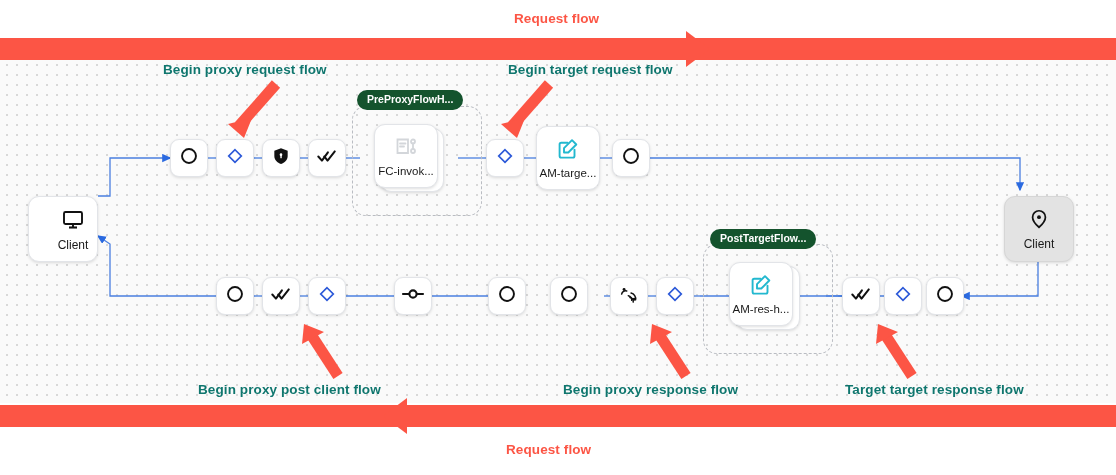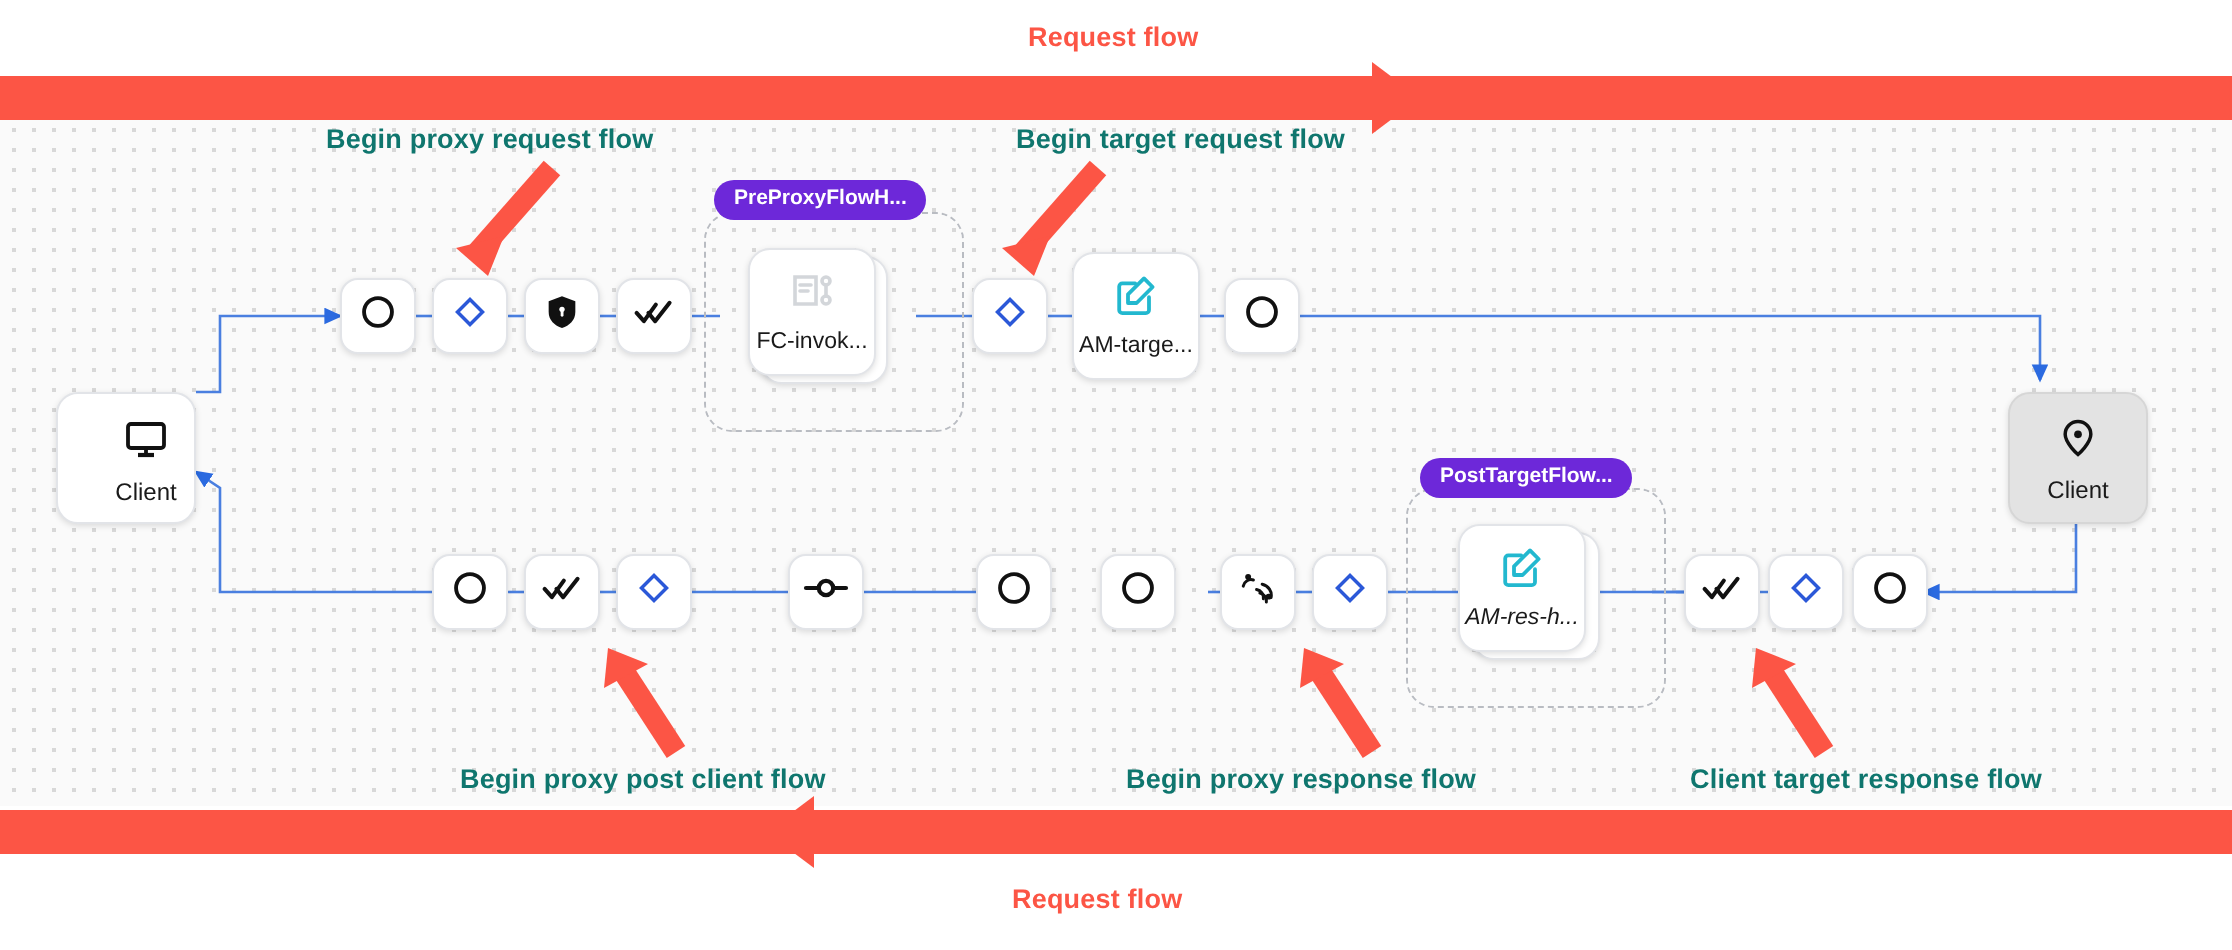--- a/index.html
+++ b/index.html
@@ -64,21 +64,21 @@
     box-shadow:0 1px 3px rgba(0,0,0,.13);
     width:64px;height:64px;
   }
 
   
   .group{
     position:absolute;box-sizing:border-box;
     border:1.4px dashed #b9bcc2;border-radius:14px;background:transparent;
   }
   .group-badge{
-    position:absolute;background:#6d28d9;color:#fff;border-radius:11px;
+    position:absolute;background:#14532d;color:#fff;border-radius:11px;
     font-size:10.5px;font-weight:bold;padding:3px 10px;white-space:nowrap;
     line-height:1.3;
   }
 
   
   #links{position:absolute;left:0;top:0;width:1116px;height:475px;pointer-events:none;}
   .ln{stroke:#4a7fe0;stroke-width:1.3;fill:none;}
   .lnh{stroke:#4a7fe0;stroke-width:1.3;fill:none;}
 </style>
 </head>
@@ -315,21 +315,21 @@
     <span>
       <svg width="22" height="22" viewBox="0 0 24 24">
           <circle cx="12" cy="12" r="7.6" fill="none" stroke="#111" stroke-width="2.1"></circle>
         </svg>
     </span>
   </div>
 
   <div class="group" style="left:703px;top:244px;width:130px;height:110px;"></div>
   <div class="group-badge" style="left:710px;top:229px;">PostTargetFlow...</div>
   <div class="stacked" style="left:736px;top:266px;"></div>
-  <div class="node policy" style="left:729px;top:262px;font-style:italic;">
+  <div class="node policy" style="left:729px;top:262px;">
     <span>
       <svg width="24" height="24" viewBox="0 0 24 24" fill="none" stroke="#22b8cf" stroke-width="1.9" stroke-linecap="round" stroke-linejoin="round">
         <path d="M18.5 12.6 V19 a1.6 1.6 0 0 1-1.6 1.6 H5.2 A1.6 1.6 0 0 1 3.6 19 V7.3 a1.6 1.6 0 0 1 1.6-1.6 h6.4"></path>
         <path d="M16 3.2 l4.3 4.3 -8 8 H8 v-4.3 z"></path>
       </svg>
     </span>
     <span class="node-label">AM-res-h...</span>
   </div>
 
   <div class="annot" style="left:163px;top:62px;">Begin proxy request flow</div>
@@ -342,31 +342,31 @@
     <line x1="54" y1="4" x2="17" y2="46" stroke="#fc5545" stroke-width="11" stroke-linecap="butt"></line>
     <path d="M22,58 L6,44 L30,38 Z" fill="#fc5545"></path>
   </svg>
 
   <div class="annot" style="left:508px;top:62px;">Begin target request flow</div>
   <svg class="arrow-svg" style="left:495px;top:80px;" width="72" height="62">
     <line x1="54" y1="4" x2="17" y2="46" stroke="#fc5545" stroke-width="11" stroke-linecap="butt"></line>
     <path d="M22,58 L6,44 L30,38 Z" fill="#fc5545"></path>
   </svg>
 
-  <div class="annot" style="left:198px;top:382px;margin-left:32px;">Begin proxy post client flow</div>
+  <div class="annot" style="left:198px;top:382px;">Begin proxy post client flow</div>
   <svg class="arrow-svg" style="left:292px;top:318px;" width="72" height="62">
     <line x1="46" y1="58" x2="20" y2="18" stroke="#fc5545" stroke-width="11" stroke-linecap="butt"></line>
     <path d="M12,6 L32,14 L10,26 Z" fill="#fc5545"></path>
   </svg>
 
   <div class="annot" style="left:563px;top:382px;">Begin proxy response flow</div>
   <svg class="arrow-svg" style="left:640px;top:318px;" width="72" height="62">
     <line x1="46" y1="58" x2="20" y2="18" stroke="#fc5545" stroke-width="11" stroke-linecap="butt"></line>
     <path d="M12,6 L32,14 L10,26 Z" fill="#fc5545"></path>
   </svg>
 
-  <div class="annot" style="left:845px;top:382px;">Client target response flow</div>
+  <div class="annot" style="left:845px;top:382px;">Target target response flow</div>
   <svg class="arrow-svg" style="left:866px;top:318px;" width="72" height="62">
     <line x1="46" y1="58" x2="20" y2="18" stroke="#fc5545" stroke-width="11" stroke-linecap="butt"></line>
     <path d="M12,6 L32,14 L10,26 Z" fill="#fc5545"></path>
   </svg>
 
 </div>
 
 </body></html>

